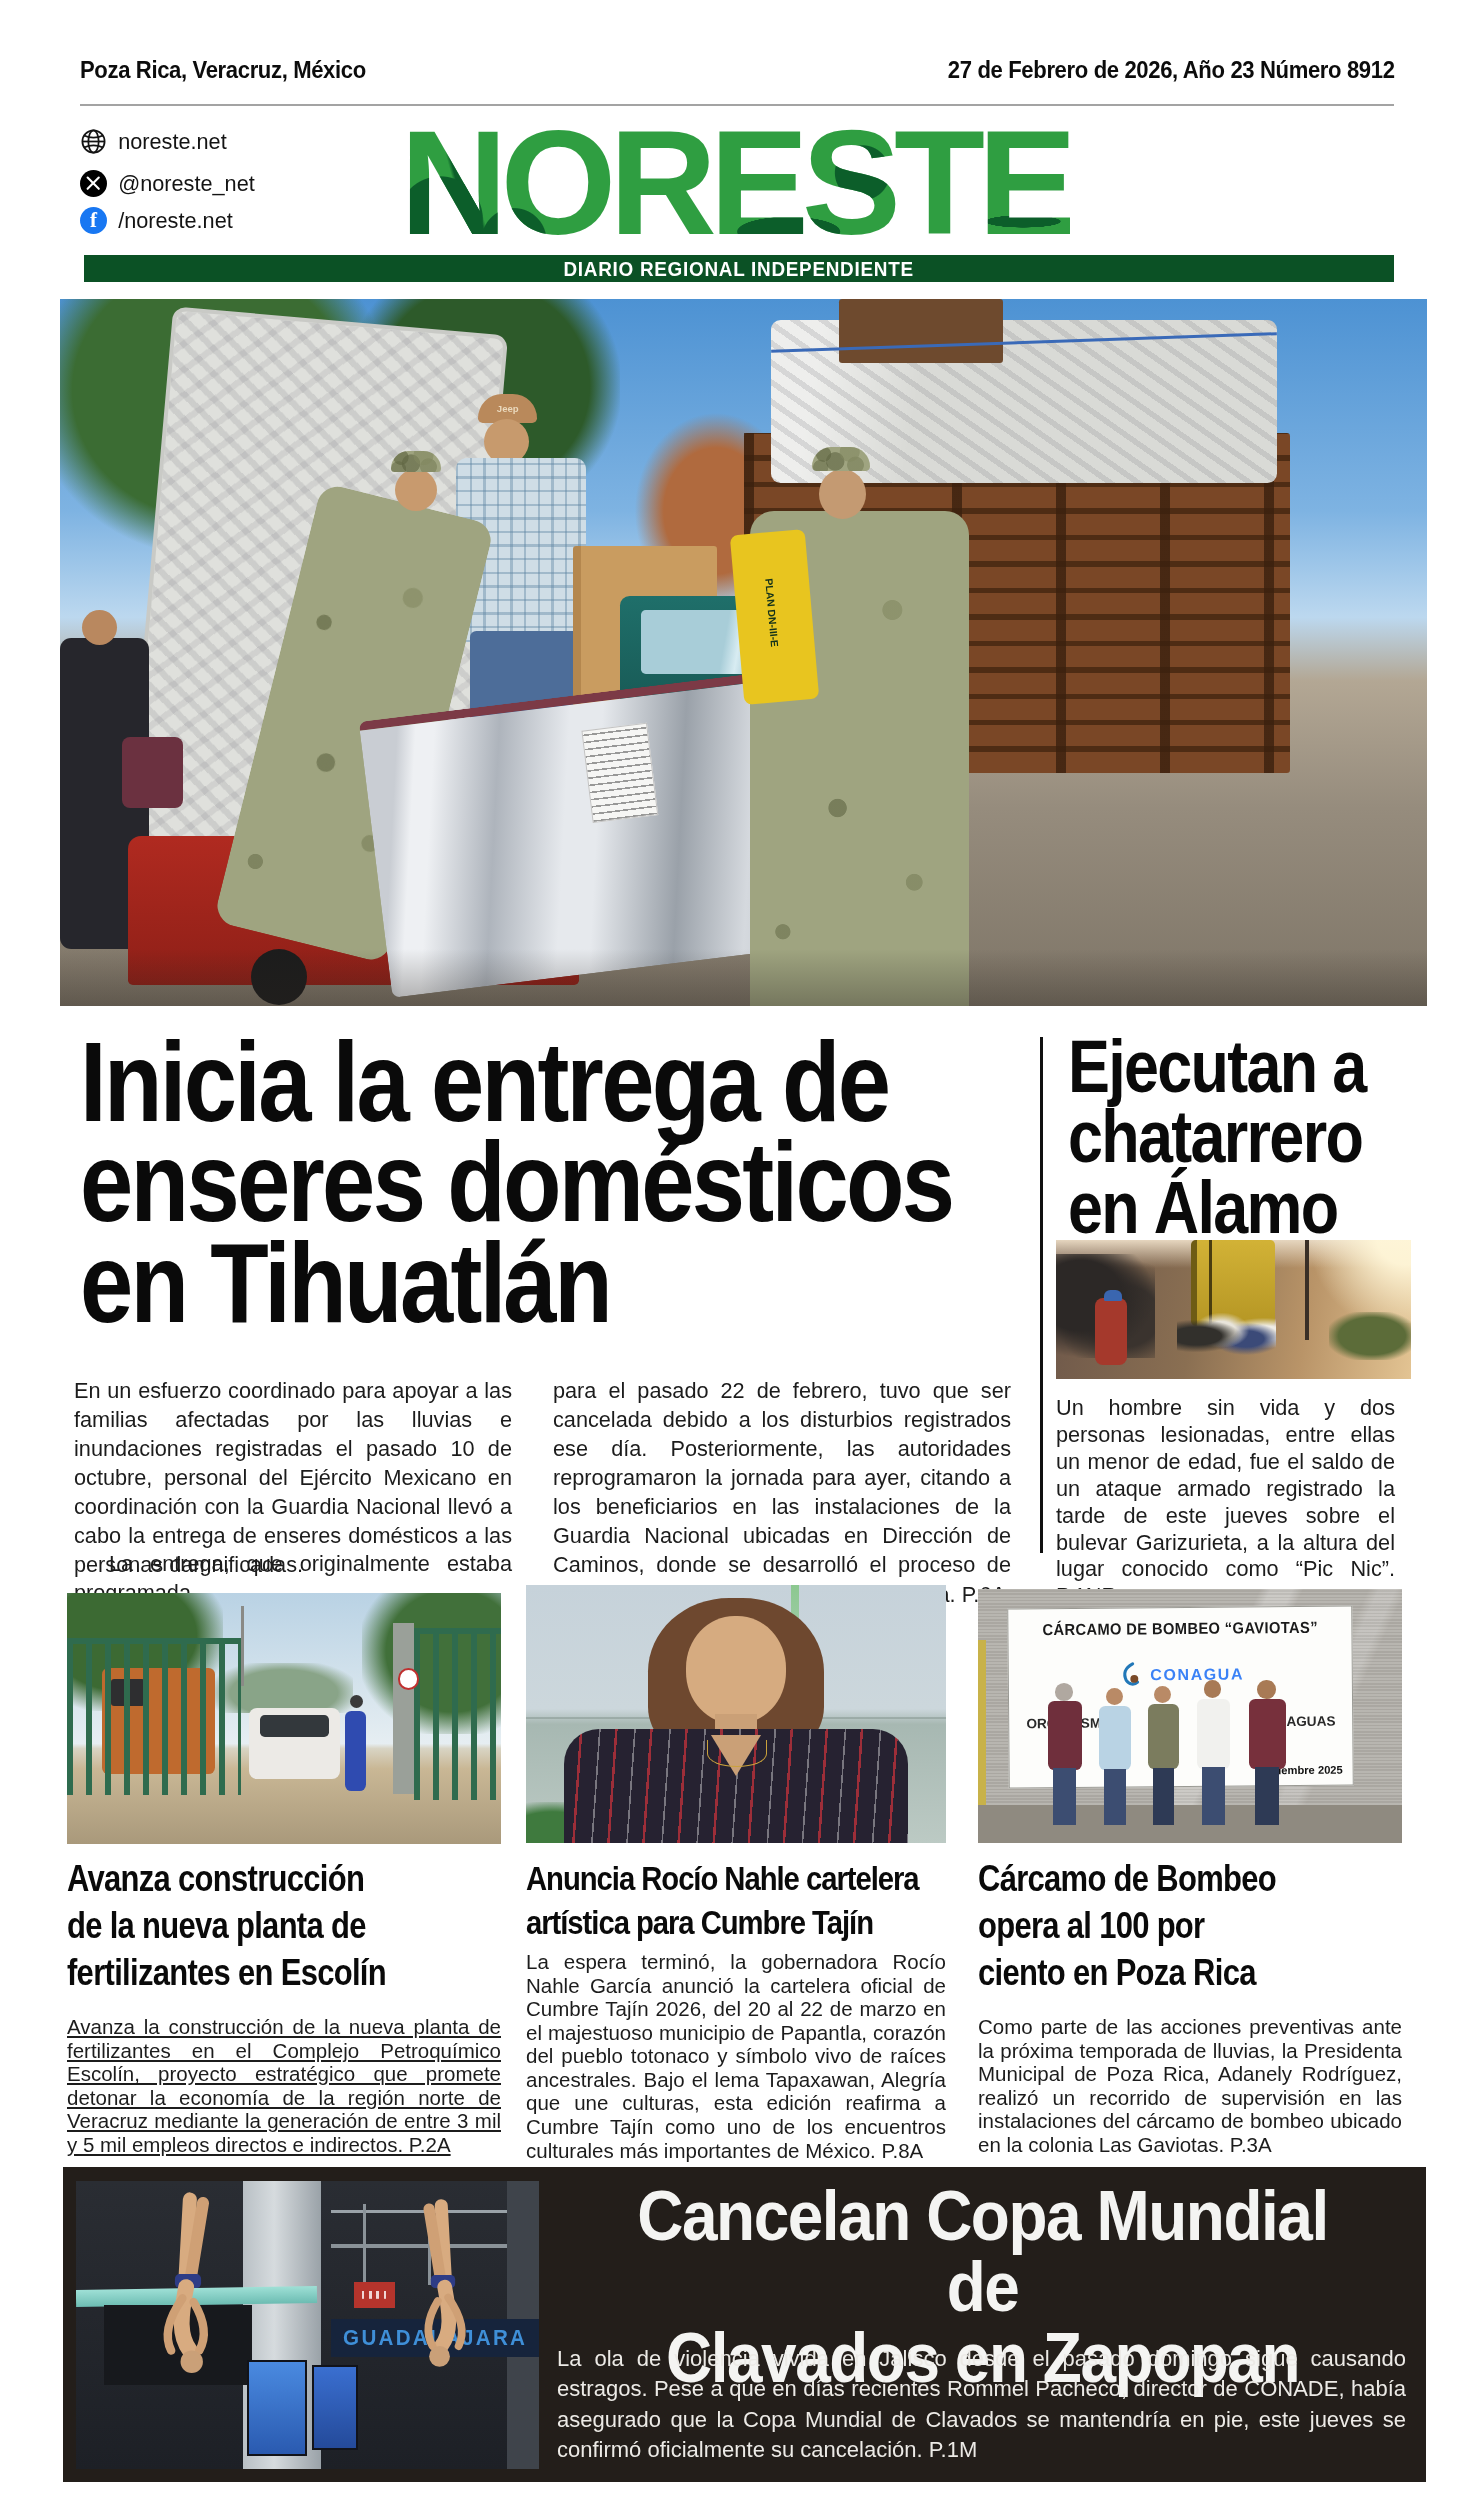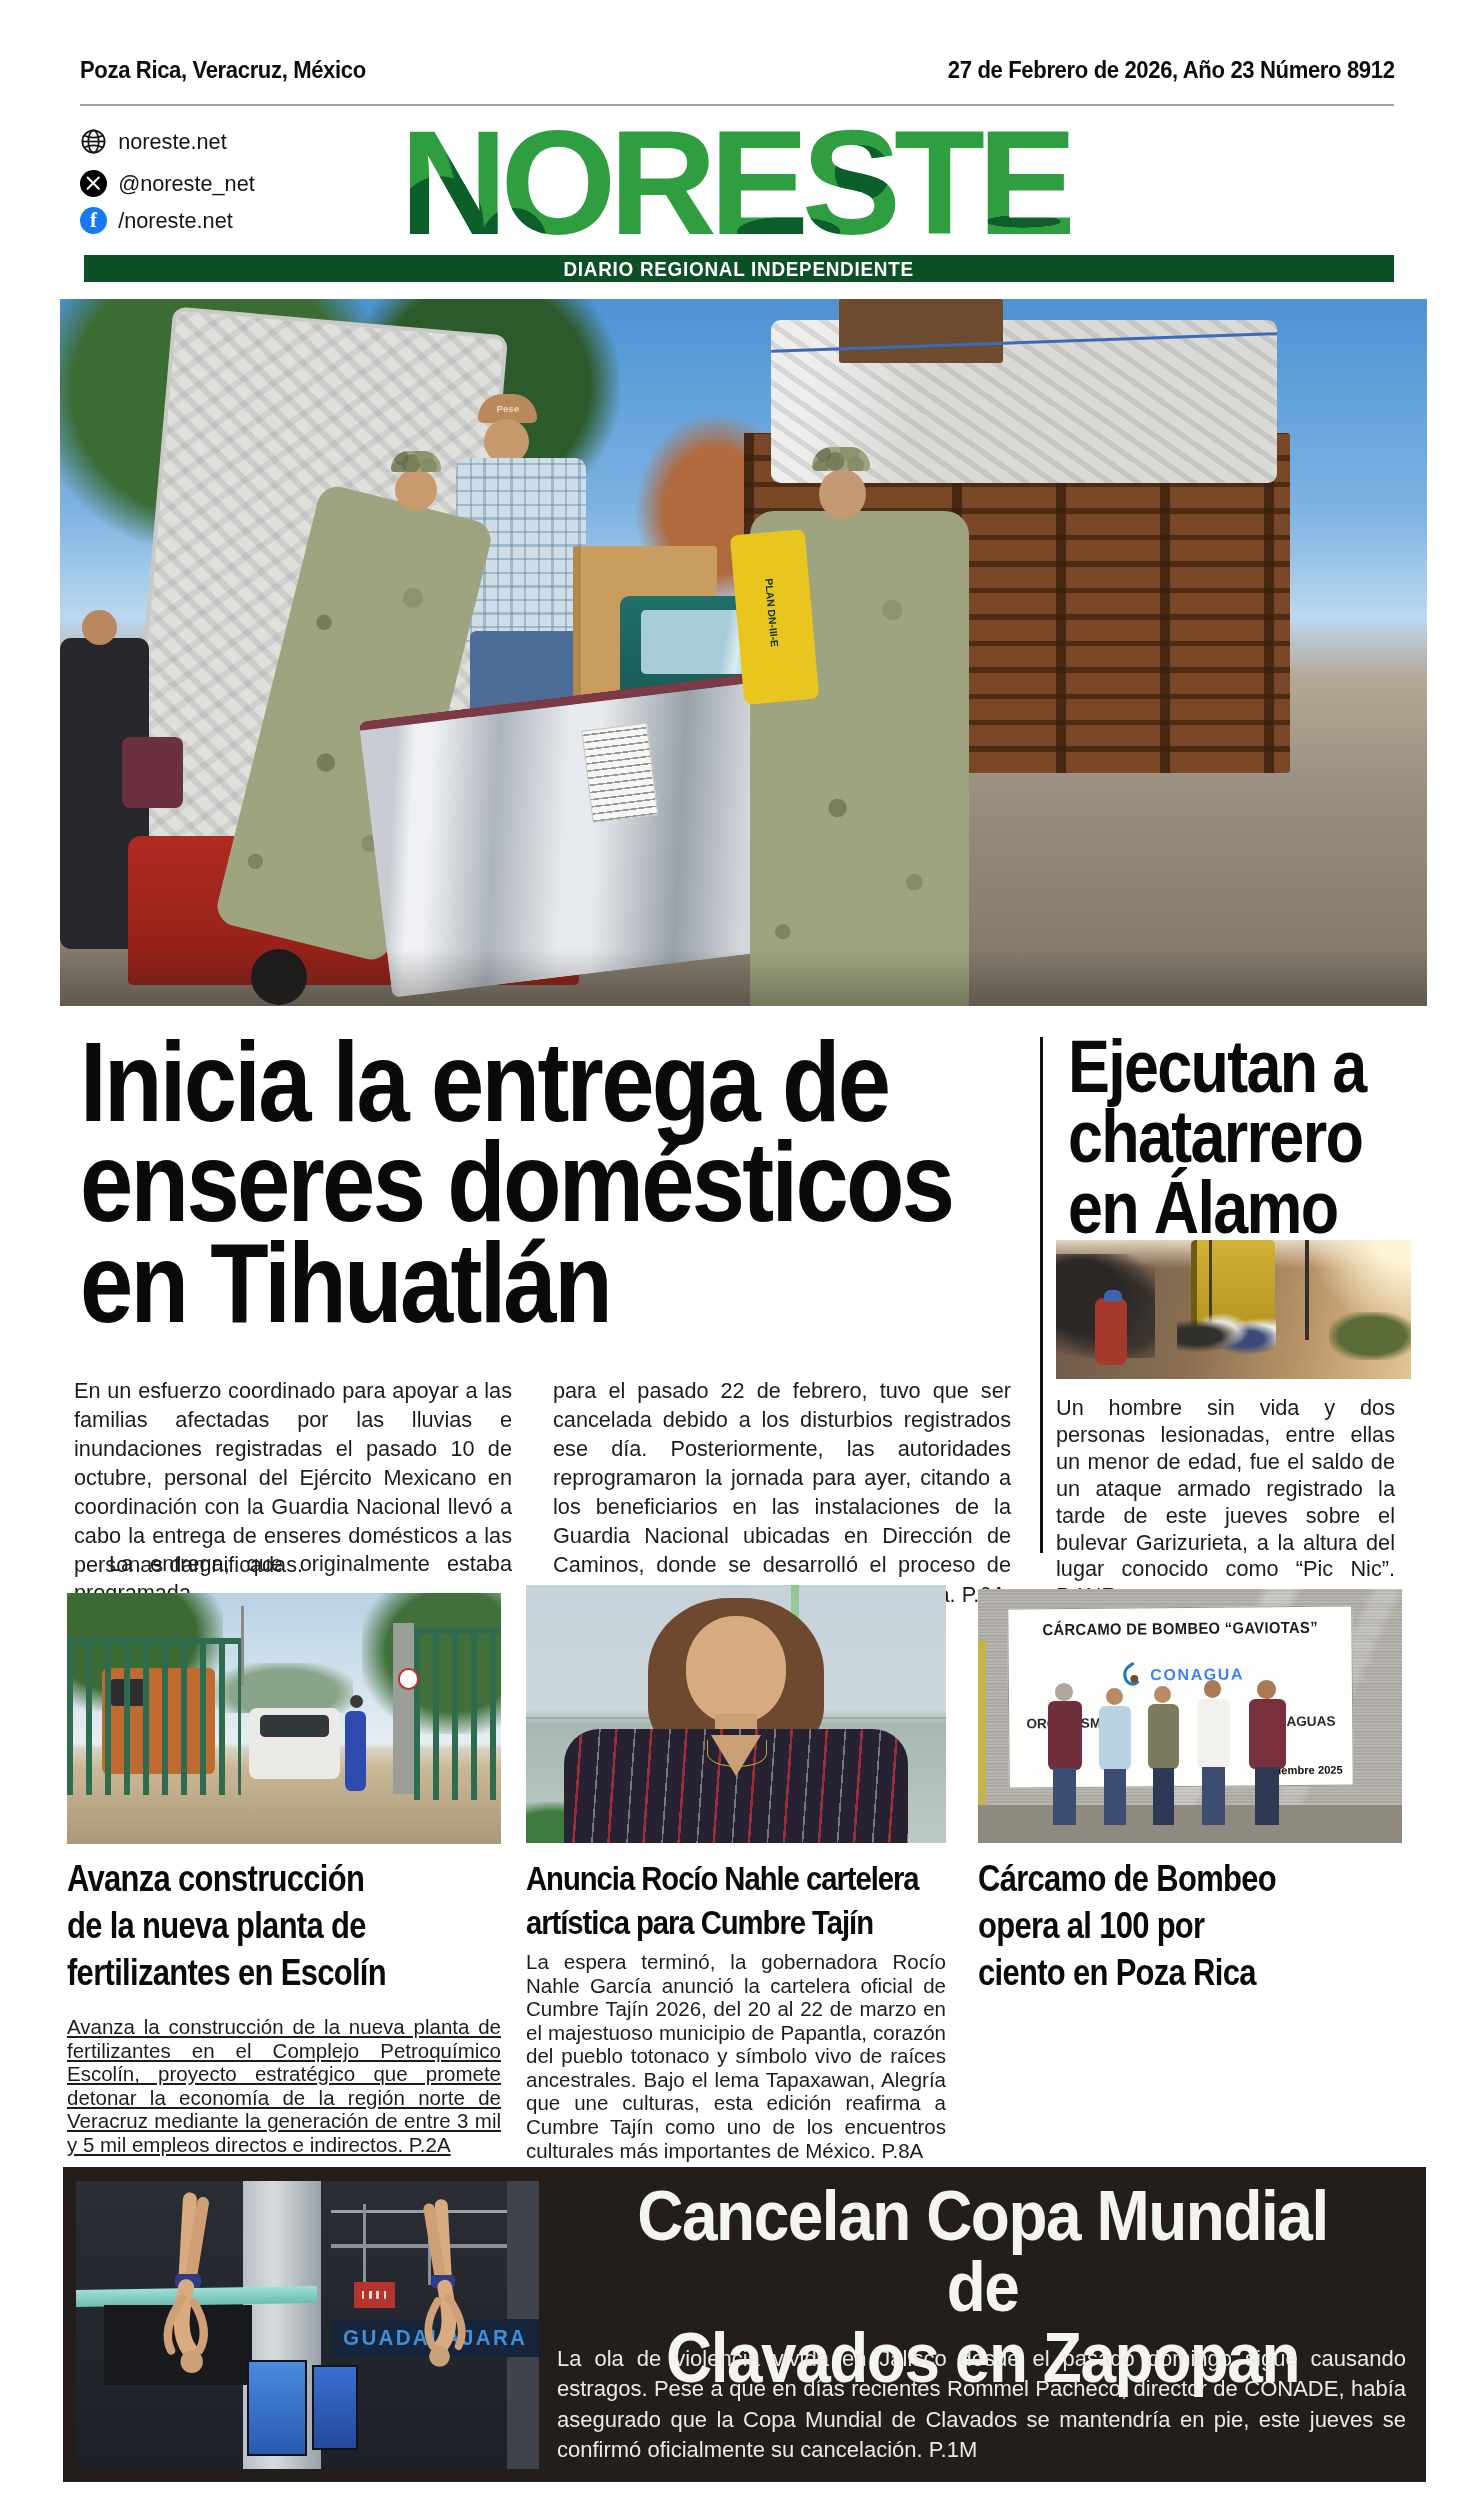--- a/index.html
+++ b/index.html
@@ -133,21 +133,21 @@
     <i class="a" style="left:42%;top:16%;width:12%;height:28%;background:radial-gradient(ellipse at 50% 50%,#b06a3e 0 45%,rgba(0,0,0,0) 70%);"></i>
     <i class="a" style="left:1%;top:52%;width:12%;height:17%;background:#e9e9e5;border-radius:8px;"></i>
     <i class="a" style="left:3%;top:54%;width:7%;height:6%;background:#9ab0c0;border-radius:3.2px;"></i>
     <i class="a" style="left:6.5%;top:3%;width:24%;height:76%;transform:rotate(5deg);background:#dfe0dc;border:4.8px solid #c9cac6;border-radius:13px;
         background-image:repeating-linear-gradient(40deg,rgba(120,120,128,.18) 0 6.4px,rgba(0,0,0,0) 6.4px 17.7px),repeating-linear-gradient(-40deg,rgba(120,120,128,.14) 0 6.4px,rgba(0,0,0,0) 6.4px 21px);"></i>
     <i class="a" style="left:0;top:48%;width:6.5%;height:44%;background:#26262c;border-radius:11.2px;"></i>
     <i class="a" style="left:1.6%;top:44%;width:35px;height:35px;background:#b9885f;border-radius:50%;"></i>
     <i class="a" style="left:4.5%;top:62%;width:4.5%;height:10%;background:#6b3140;border-radius:8px;"></i>
     <i class="a" style="left:5%;top:76%;width:33%;height:21%;background:linear-gradient(#b02a20,#8e1f17);border-radius:13px 27px 4.8px 4.8px;"></i>
     <i class="a" style="left:14%;top:92%;width:56px;height:56px;background:#1c1c1c;border-radius:50%;"></i>
-    <i class="a" style="left:30.6%;top:13.5%;width:59px;height:29px;background:#b9895b;border-radius:32px 32px 6.4px 6.4px;color:#ead9bd;font-size:9.6px;font-weight:bold;text-align:center;line-height:30.5px;">Pese</i>
+    <i class="a" style="left:30.6%;top:13.5%;width:59px;height:29px;background:#b9895b;border-radius:32px 32px 6.4px 6.4px;color:#ead9bd;font-size:9.6px;font-weight:bold;text-align:center;line-height:30.5px;">Jeep</i>
     <i class="a" style="left:31%;top:17%;width:45px;height:45px;background:#c79a6d;border-radius:50%;"></i>
     <i class="a" style="left:29%;top:22.5%;width:9.5%;height:26%;border-radius:11.2px;background:#cfdde6;
         background-image:repeating-linear-gradient(0deg,rgba(90,130,160,.4) 0 2.4px,rgba(0,0,0,0) 2.4px 13.6px),repeating-linear-gradient(90deg,rgba(90,130,160,.4) 0 2.4px,rgba(0,0,0,0) 2.4px 13.6px);"></i>
     <i class="a" style="left:30%;top:47%;width:8%;height:17%;background:#4d6d99;border-radius:6.4px;"></i>
     <i class="a" style="left:37.5%;top:35%;width:10%;height:25%;background:#c99c60;border-left:8px solid #b4874e;border-radius:3.2px;">
       <span class="a" style="right:4.8px;bottom:6.4px;font-size:13px;color:#8a6a3c;font-style:italic;">Estufa</span>
     </i>
     <i class="a" style="left:41%;top:42%;width:14%;height:23%;background:linear-gradient(#1f6f6a,#15504c);border-radius:9.6px;"></i>
     <i class="a" style="left:42.5%;top:44%;width:10%;height:9%;background:linear-gradient(100deg,#a8cdd8 60%,#d8ecf2 70%,#a8cdd8 80%);border-radius:4.8px;"></i>
     <i class="a" style="left:50%;top:19%;width:40%;height:48%;border-radius:3.2px;
@@ -282,20 +282,21 @@
       </i>
     <i class="a" style="left:63.5%;top:36%;width:9.5%;height:57%;">
       <span class="a" style="left:25%;top:0;width:18.5px;height:18.5px;background:#a87a55;border-radius:50%;"></span>
       <span class="a" style="left:4%;top:13%;width:92%;height:48%;background:#77303c;border-radius:6.4px;"></span>
       <span class="a" style="left:20%;top:60%;width:60%;height:40%;background:#2e3a55;"></span>
       </i>
   </div>
   <h3 class="a h-cond feat-hl" style="left:978px;margin:0;">Cárcamo de Bombeo
 opera al 100 por
 ciento en Poza Rica</h3>
+  <p class="a body feat" style="left:978px;top:2015px;width:424px;">Como parte de las acciones preventivas ante la próxima temporada de lluvias, la Presidenta Municipal de Poza Rica, Adanely Rodríguez, realizó un recorrido de supervisión en las instalaciones del cárcamo de bombeo ubicado en la colonia Las Gaviotas. P.3A</p>
 
   <div class="a bbox"></div>
   <div class="a ph photo-div">
     <i class="a" style="left:36%;top:0;width:17%;height:100%;background:linear-gradient(90deg,#b9c0c5,#d6dbde 40%,#9aa2a8);"></i>
     <i class="a" style="left:93%;top:0;width:7%;height:100%;background:#3f444b;"></i>
     <i class="a" style="left:55%;top:10%;width:38%;height:3.2px;background:#9aa2a8;"></i>
     <i class="a" style="left:55%;top:22%;width:38%;height:3.2px;background:#8a9298;"></i>
     <i class="a" style="left:62%;top:8%;width:3.2px;height:28%;background:#8a9298;"></i>
     <i class="a" style="left:76%;top:8%;width:3.2px;height:28%;background:#8a9298;"></i>
     <i class="a" style="left:0;top:37%;width:52%;height:6%;background:linear-gradient(#9fe0d6,#6cbcb2);transform:rotate(-1deg);"></i>

